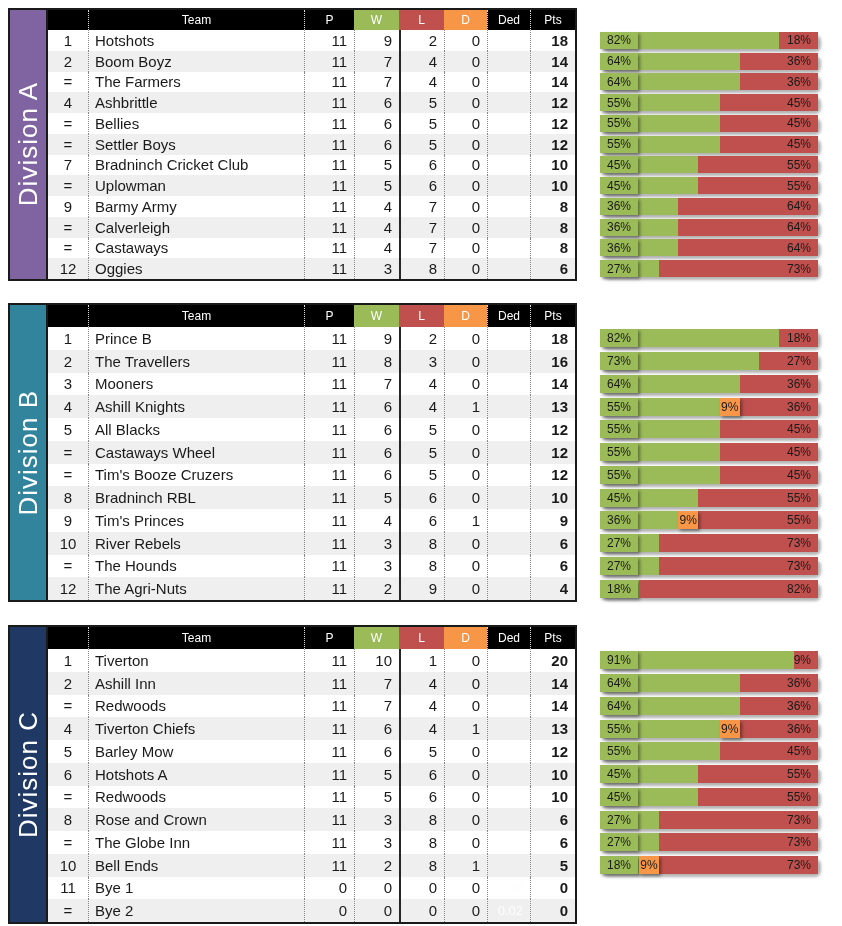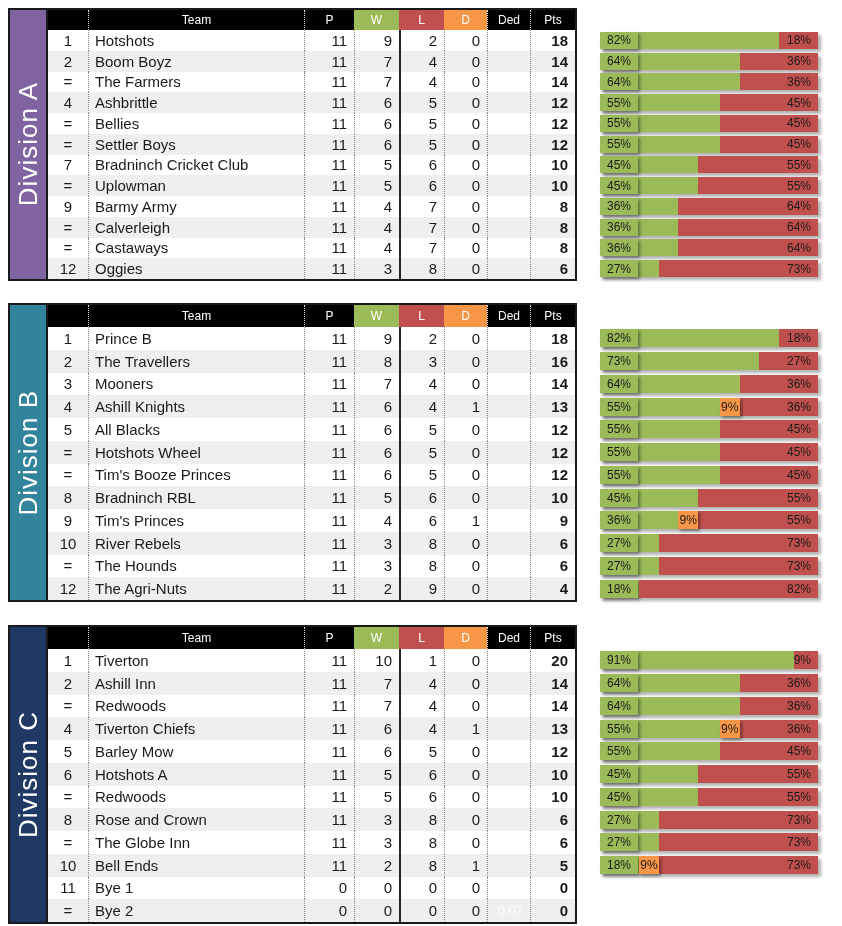--- a/index.html
+++ b/index.html
@@ -35,21 +35,21 @@
   .c-d    { width:43px; }
   .c-ded  { width:43px; font-size:13px; }
   .c-pts  { width:45px; font-weight:bold; }
   .num { justify-content:flex-end; padding-right:7px; }
   .row .c-team, .row .c-p, .row .c-w, .row .c-d, .row .c-ded, .row .c-pts { border-left:1px dotted #888; }
   .row .c-l { border-left:2px solid #262626; }
   .ded-faint { color:#fdfdfd; }
 
   .chart { position:absolute; left:592px; width:218px; top:calc(2px + var(--headH)); }
   .slot { height:var(--rowH); display:flex; align-items:center; }
-  .bar { width:100%; height:var(--barH); display:flex; box-shadow:3px 3px 3px rgba(0,0,0,0.30); }
+  .bar { width:100%; height:var(--barH); display:flex; box-shadow:3px 3px 3px rgba(0,0,0,0.30);border-radius:6px; }
   .seg { display:flex; align-items:center; height:100%; }
   .seg-win  { background:#9BBB59; }
   .badge-win { background:#9BBB59; height:100%; display:flex; align-items:center; padding:0 7px; font-size:12px; box-shadow:2px 2px 3px rgba(0,0,0,0.40); }
   .seg-draw { background:#F79646; justify-content:center; font-size:12px; box-shadow:2px 2px 3px rgba(0,0,0,0.40); z-index:1; }
   .seg-loss { background:#C0504D; flex:1 1 auto; justify-content:flex-end; padding-right:7px; font-size:12px; overflow:visible; }
   .bar-label { color:#1a1a1a; white-space:nowrap; }
 </style>
 </head>
 <body>
 
@@ -381,31 +381,31 @@
                 <div class="cell c-team">All Blacks</div>
                 <div class="cell c-p num">11</div>
                 <div class="cell c-w num">6</div>
                 <div class="cell c-l num">5</div>
                 <div class="cell c-d num">0</div>
                 <div class="cell c-ded num"></div>
                 <div class="cell c-pts num">12</div>
               </div>
               <div class="row">
                 <div class="cell c-pos">=</div>
-                <div class="cell c-team">Hotshots Wheel</div>
+                <div class="cell c-team">Castaways Wheel</div>
                 <div class="cell c-p num">11</div>
                 <div class="cell c-w num">6</div>
                 <div class="cell c-l num">5</div>
                 <div class="cell c-d num">0</div>
                 <div class="cell c-ded num"></div>
                 <div class="cell c-pts num">12</div>
               </div>
               <div class="row">
                 <div class="cell c-pos">=</div>
-                <div class="cell c-team">Tim's Booze Princes</div>
+                <div class="cell c-team">Tim's Booze Cruzers</div>
                 <div class="cell c-p num">11</div>
                 <div class="cell c-w num">6</div>
                 <div class="cell c-l num">5</div>
                 <div class="cell c-d num">0</div>
                 <div class="cell c-ded num"></div>
                 <div class="cell c-pts num">12</div>
               </div>
               <div class="row">
                 <div class="cell c-pos">8</div>
                 <div class="cell c-team">Bradninch RBL</div>

